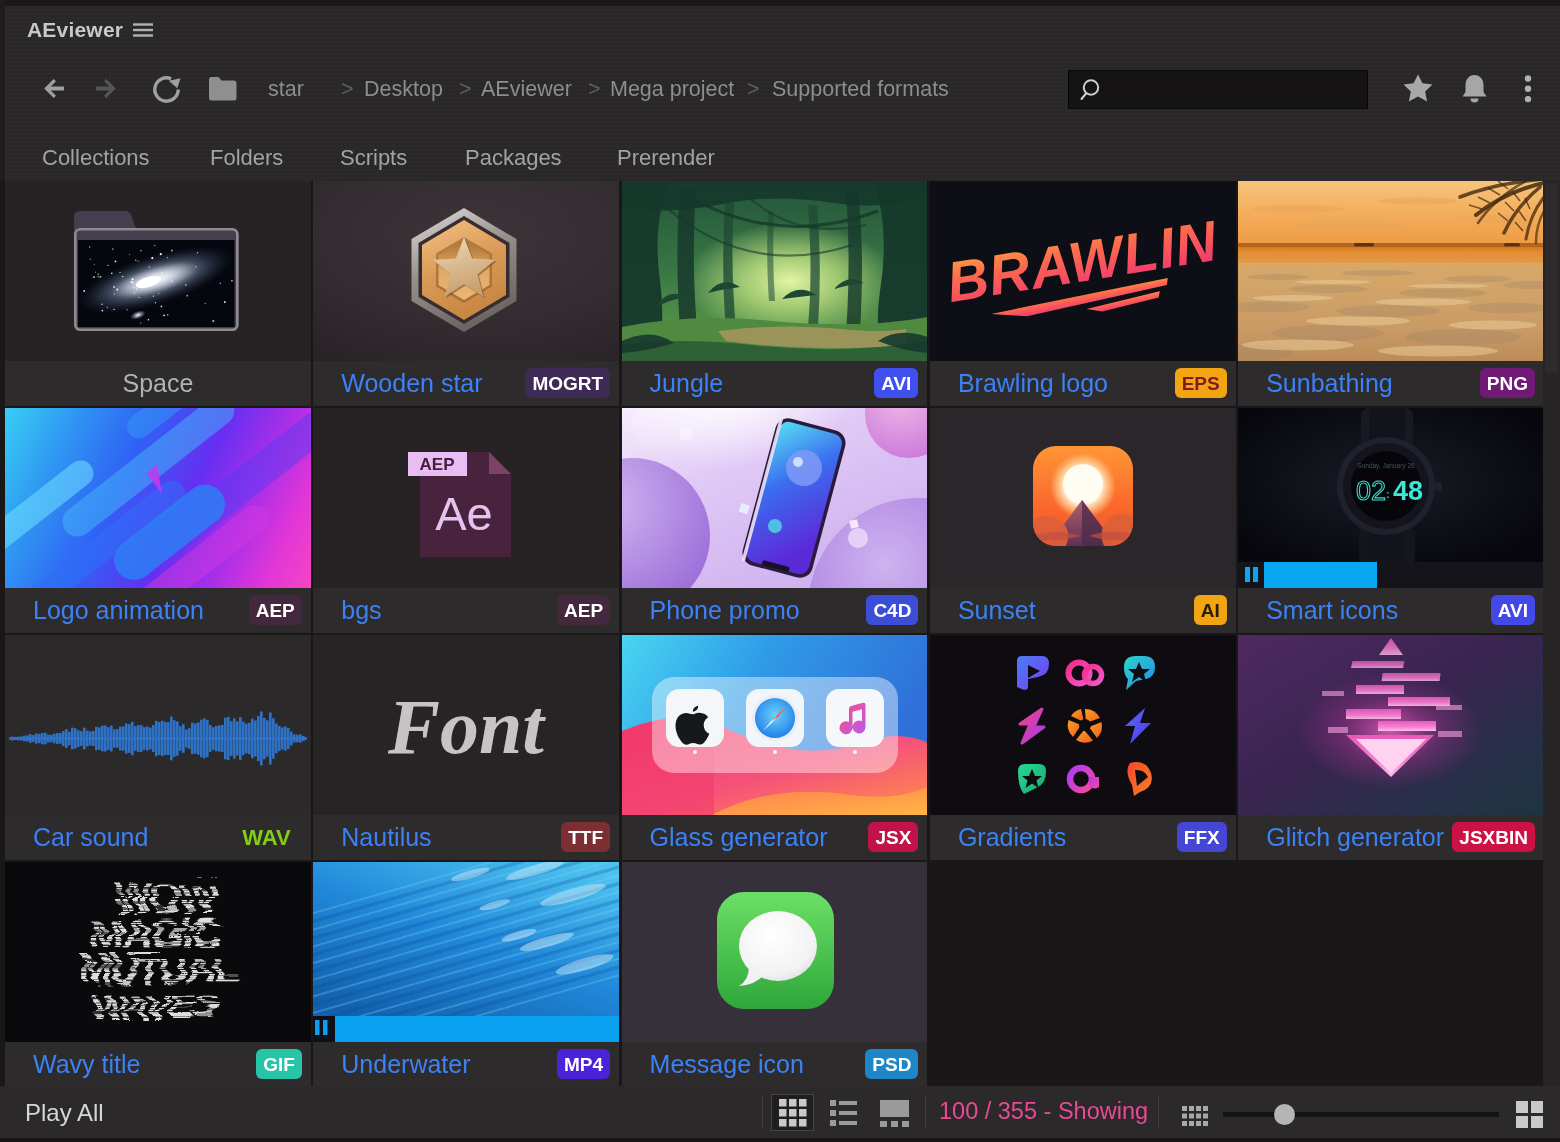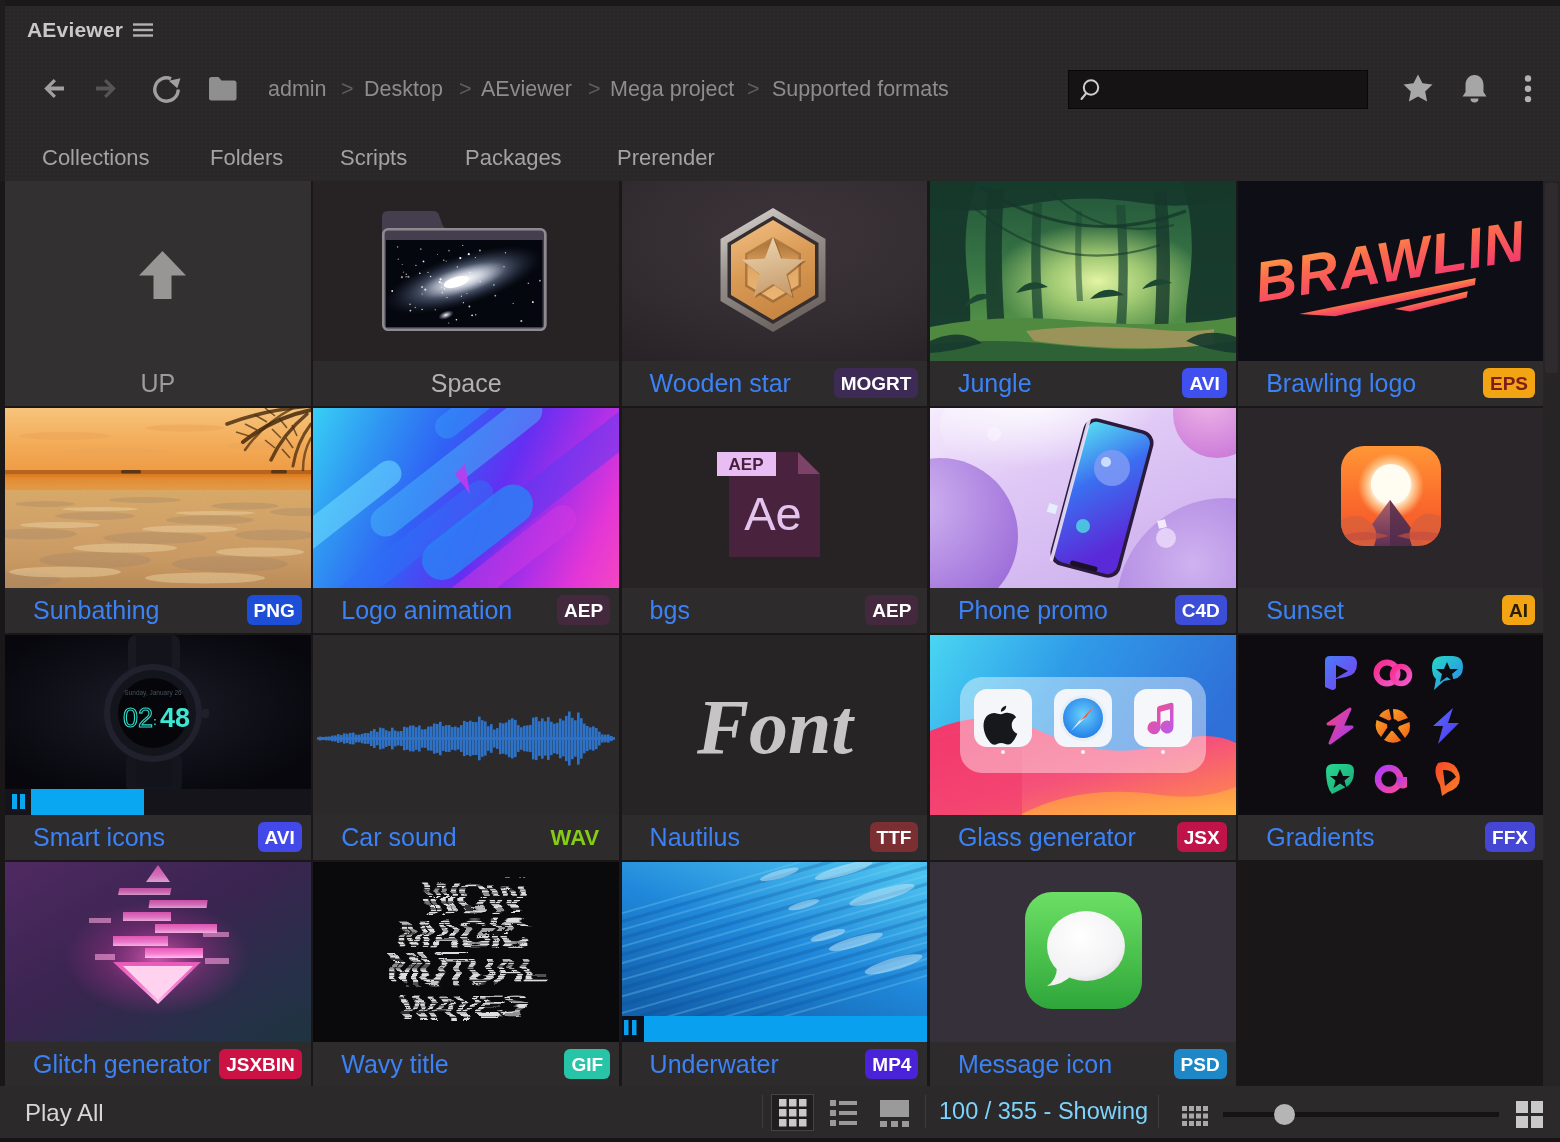--- a/index.html
+++ b/index.html
@@ -43,21 +43,21 @@
 <svg class="abs" style="left:96px;top:79px;z-index:6" width="21" height="19" viewBox="0 0 21 19">
     <path d="M0 7.5 L13.2 7.5 L8 2.3 L10.3 0 L19.8 9.5 L10.3 19 L8 16.7 L13.2 11.5 L0 11.5 Z" fill="#555555"></path>
   </svg>
 <svg class="abs" style="left:151px;top:74px;z-index:6" width="31" height="31" viewBox="0 0 31 31">
     <path d="M27.2 15.5 A11.7 11.7 0 1 1 20.1 4.7" fill="none" stroke="#a0a0a0" stroke-width="3.4"></path>
     <path d="M17.8 6.8 L29.5 4.2 L26.3 14.3 Z" fill="#a0a0a0"></path>
   </svg>
 <svg class="abs" style="left:208px;top:76px;z-index:6" width="29" height="25" viewBox="0 0 29 25">
     <path d="M1 3.5 Q1 1 3.5 1 L10.5 1 L13.5 4.5 L26 4.5 Q28.5 4.5 28.5 7 L28.5 22 Q28.5 24.5 26 24.5 L3.5 24.5 Q1 24.5 1 22 Z" fill="#8f8f8f"></path>
   </svg>
-<div class="crumb" style="left:268px">admin</div>
+<div class="crumb" style="left:268px">star</div>
 <div class="crumb csep" style="left:341px">&gt;</div>
 <div class="crumb" style="left:364px">Desktop</div>
 <div class="crumb csep" style="left:459px">&gt;</div>
 <div class="crumb" style="left:481px">AEviewer</div>
 <div class="crumb csep" style="left:588px">&gt;</div>
 <div class="crumb" style="left:610px">Mega project</div>
 <div class="crumb csep" style="left:747px">&gt;</div>
 <div class="crumb" style="left:772px">Supported formats</div>
 <div id="search"></div>
 <svg class="abs" style="left:1078px;top:78px;z-index:7" width="24" height="24" viewBox="0 0 24 24">
@@ -75,26 +75,20 @@
     <circle cx="5" cy="3.5" r="3.2" fill="#b2b2b2"></circle>
     <circle cx="5" cy="13.8" r="3.2" fill="#b2b2b2"></circle>
     <circle cx="5" cy="24.1" r="3.2" fill="#b2b2b2"></circle>
   </svg>
 <div class="tab" style="left:42px">Collections</div>
 <div class="tab" style="left:210px">Folders</div>
 <div class="tab" style="left:340px">Scripts</div>
 <div class="tab" style="left:465px">Packages</div>
 <div class="tab" style="left:617px">Prerender</div>
 <div id="grid">
-<div class="tile" style="background:#333031">
-<svg class="abs" style="left:134px;top:70px" width="47" height="48" viewBox="0 0 47 48">
-        <path d="M23.5 0 L47 24.5 L32.5 24.5 L32.5 48 L14.5 48 L14.5 24.5 L0 24.5 Z" fill="#989695"></path>
-      </svg>
-<div class="lblc" style="color:#9c9c9c">UP</div>
-</div>
 <div class="tile">
 <div class="timg">
 <svg width="306" height="180" viewBox="0 0 306 180">
 <defs>
 <radialGradient id="gal1" cx="0.5" cy="0.5" r="0.5">
               <stop offset="0" stop-color="#ffffff"></stop>
               <stop offset="0.25" stop-color="#cfd4e2" stop-opacity="0.85"></stop>
               <stop offset="0.6" stop-color="#6a7a9a" stop-opacity="0.5"></stop>
               <stop offset="1" stop-color="#2a3550" stop-opacity="0"></stop>
             </radialGradient>
@@ -357,21 +351,21 @@
 <path d="M306 16 Q292 34 288 58" stroke-width="3" opacity="0.75"></path>
 <path d="M288 0 Q258 16 240 42" stroke-width="2.5" opacity="0.7"></path>
 <path d="M306 30 Q298 44 298 62" stroke-width="2.5" opacity="0.65"></path>
 </g>
 <g stroke="#44280c" stroke-width="1.6" opacity="0.7">
 <path d="M270 8 l-10 -8 M262 14 l-12 -7 M252 22 l-12 -6 M244 28 l-13 -4 M282 20 l-8 -10 M276 30 l-9 -9 M270 40 l-10 -8 M292 28 l-5 -11 M288 40 l-7 -10 M285 50 l-8 -9"></path>
 </g>
 </svg>
 </div>
 <div class="lbl">Sunbathing</div>
-<div class="badge" style="background:#1d4ed8">PNG</div>
+<div class="badge" style="background:#701a75">PNG</div>
 </div>
 <div class="tile">
 <div class="timg" style="background:linear-gradient(115deg,#38cff5 0%,#2f93f2 20%,#2f62f5 38%,#642ff2 58%,#a92fe8 74%,#e336d6 88%,#f546c2 100%)">
 <svg width="306" height="180" viewBox="0 0 306 180">
 <defs>
 <linearGradient id="la_s" x1="0" y1="0" x2="1" y2="1">
               <stop offset="0" stop-color="#7fe3ff"></stop>
               <stop offset="1" stop-color="#2b50f0"></stop>
             </linearGradient>
 </defs>
@@ -957,21 +951,21 @@
     </svg>
 <svg class="abs" style="left:880px;top:14px;" width="29" height="27" viewBox="0 0 29 27">
       <g fill="#9a9a9a">
         <rect x="0" y="0" width="29" height="17"></rect>
         <rect x="0" y="21" width="7" height="6"></rect>
         <rect x="11" y="21" width="7" height="6"></rect>
         <rect x="22" y="21" width="7" height="6"></rect>
       </g>
     </svg>
 <div class="sep" style="left:925px"></div>
-<div class="abs" style="left:939px;top:12px;font-size:23.5px;color:#7dd3fc">100 / 355 - Showing</div>
+<div class="abs" style="left:939px;top:12px;font-size:23.5px;color:#ec4899">100 / 355 - Showing</div>
 <div class="sep" style="left:1158px"></div>
 <svg class="abs" style="left:1182px;top:20px;" width="26" height="20" viewBox="0 0 26 20">
       <g fill="#a8a8a8">
         <rect x="0" y="0" width="5" height="5"></rect>
         <rect x="7" y="0" width="5" height="5"></rect>
         <rect x="14" y="0" width="5" height="5"></rect>
         <rect x="21" y="0" width="5" height="5"></rect>
         <rect x="0" y="7.5" width="5" height="5"></rect>
         <rect x="7" y="7.5" width="5" height="5"></rect>
         <rect x="14" y="7.5" width="5" height="5"></rect>

